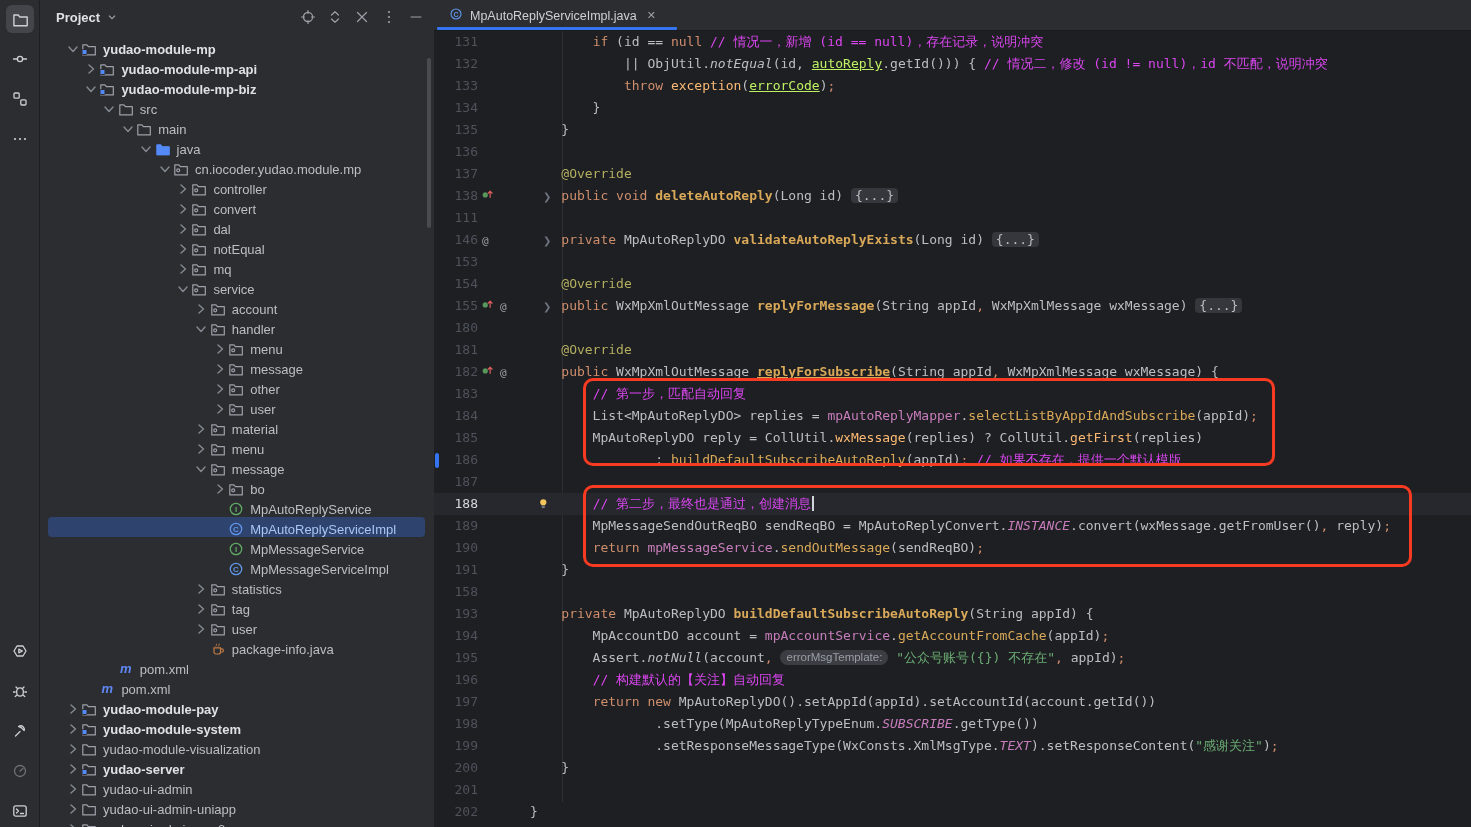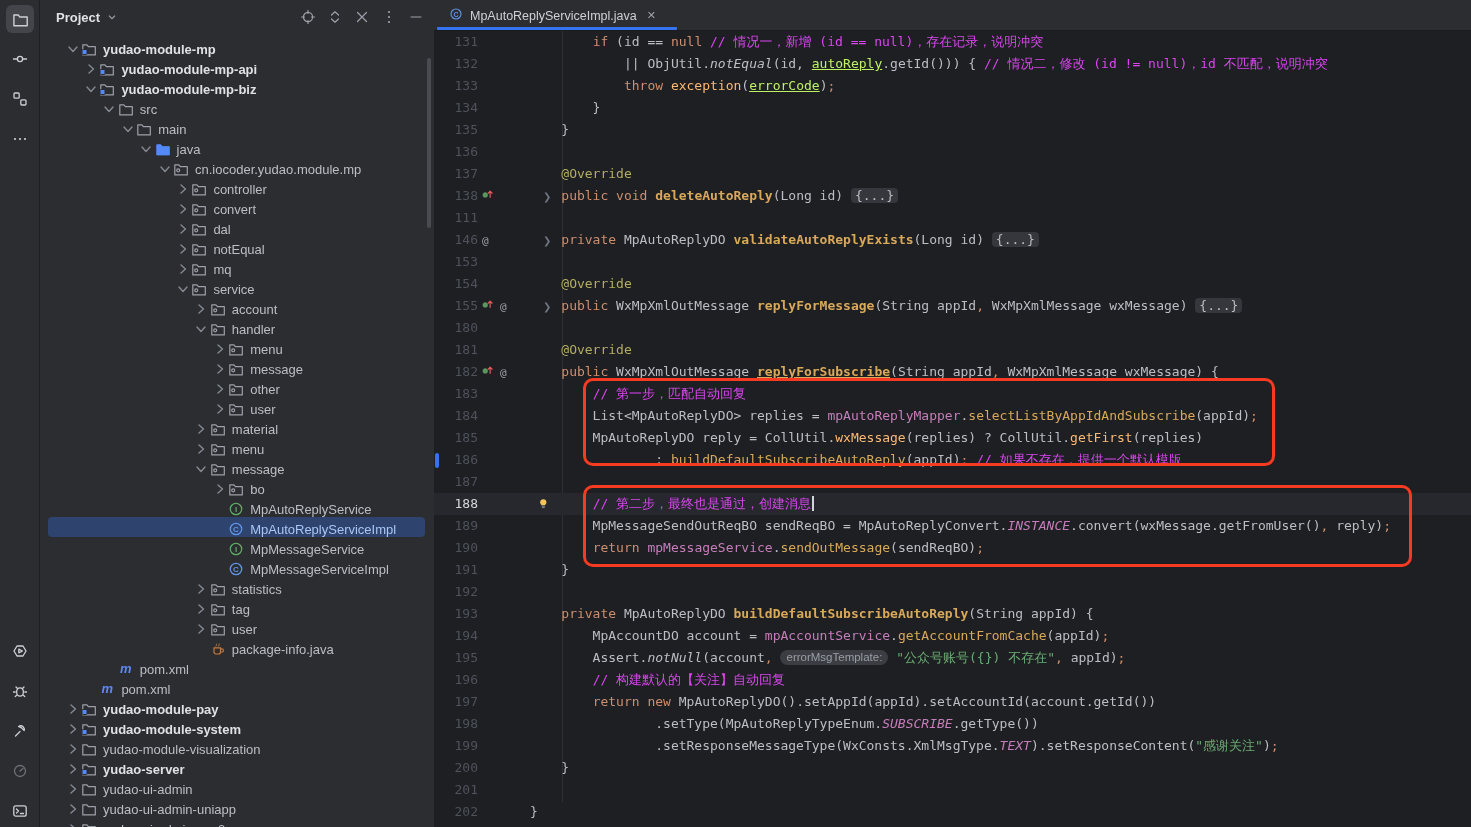--- a/index.html
+++ b/index.html
@@ -802,21 +802,21 @@
               <path d="M4.8 10h3.4M5.3 11.8h2.4" stroke="#8a8d92" stroke-width="1.2" stroke-linecap="round"></path>
             </svg>
           </div>
           <div class="cline" style="top:462px"><span class="tk-d">        </span><span class="tk-c">// 第二步，最终也是通过，创建消息</span><span class="tk-caret"></span></div>
           <div class="gnum " style="top:484px">189</div>
           <div class="cline" style="top:484px"><span class="tk-d">        MpMessageSendOutReqBO sendReqBO = MpAutoReplyConvert.</span><span class="tk-fi">INSTANCE</span><span class="tk-d">.convert(wxMessage.getFromUser()</span><span class="tk-p">,</span><span class="tk-d"> reply)</span><span class="tk-p">;</span></div>
           <div class="gnum " style="top:506px">190</div>
           <div class="cline" style="top:506px"><span class="tk-d">        </span><span class="tk-k">return</span><span class="tk-d"> </span><span class="tk-f">mpMessageService</span><span class="tk-d">.</span><span class="tk-m">sendOutMessage</span><span class="tk-d">(sendReqBO)</span><span class="tk-p">;</span></div>
           <div class="gnum " style="top:528px">191</div>
           <div class="cline" style="top:528px"><span class="tk-d">    }</span></div>
-          <div class="gnum " style="top:550px">192</div>
+          <div class="gnum " style="top:550px">158</div>
           <div class="cline" style="top:550px"></div>
           <div class="gnum " style="top:572px">193</div>
           <div class="cline" style="top:572px"><span class="tk-d">    </span><span class="tk-k">private</span><span class="tk-d"> MpAutoReplyDO </span><span class="tk-mb">buildDefaultSubscribeAutoReply</span><span class="tk-d">(String appId) {</span></div>
           <div class="gnum " style="top:594px">194</div>
           <div class="cline" style="top:594px"><span class="tk-d">        MpAccountDO account = </span><span class="tk-f">mpAccountService</span><span class="tk-d">.</span><span class="tk-m">getAccountFromCache</span><span class="tk-d">(appId)</span><span class="tk-p">;</span></div>
           <div class="gnum " style="top:616px">195</div>
           <div class="cline" style="top:616px"><span class="tk-d">        Assert.</span><span class="tk-di">notNull</span><span class="tk-d">(account</span><span class="tk-p">,</span><span class="tk-d"> </span><span class="tk-inlay">errorMsgTemplate:</span><span class="tk-d"> </span><span class="tk-s">"公众号账号({}) 不存在"</span><span class="tk-p">,</span><span class="tk-d"> appId)</span><span class="tk-p">;</span></div>
           <div class="gnum " style="top:638px">196</div>
           <div class="cline" style="top:638px"><span class="tk-d">        </span><span class="tk-c">// 构建默认的【关注】自动回复</span></div>
           <div class="gnum " style="top:660px">197</div>

